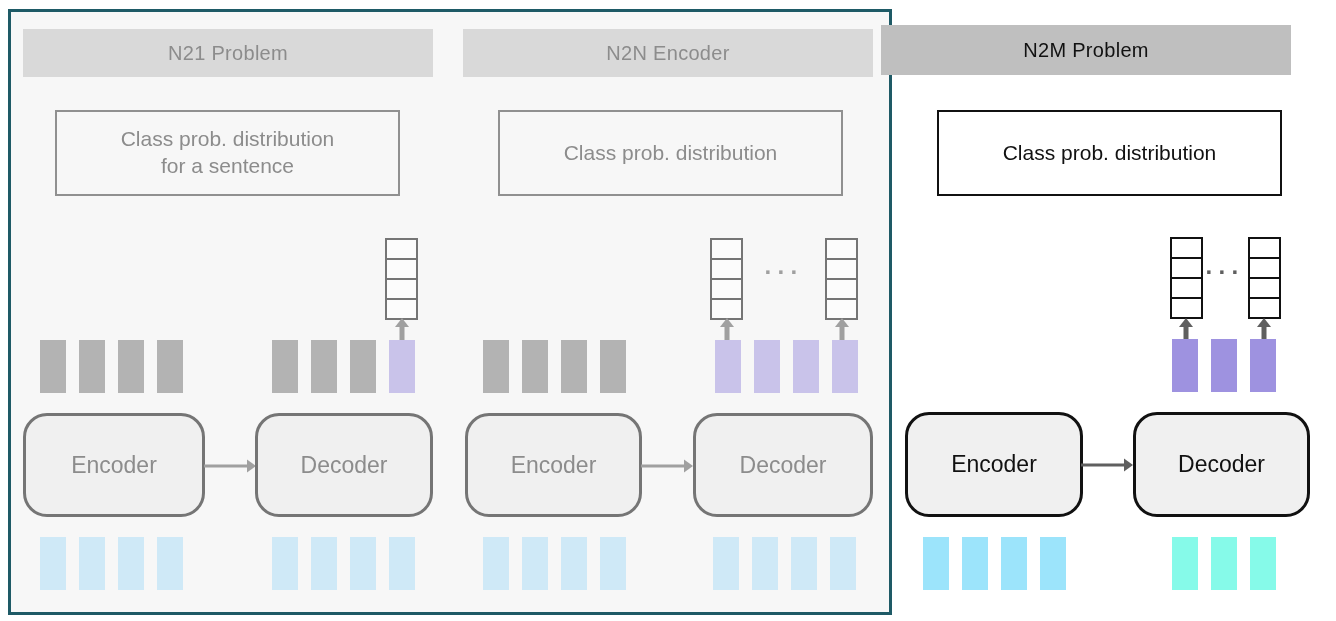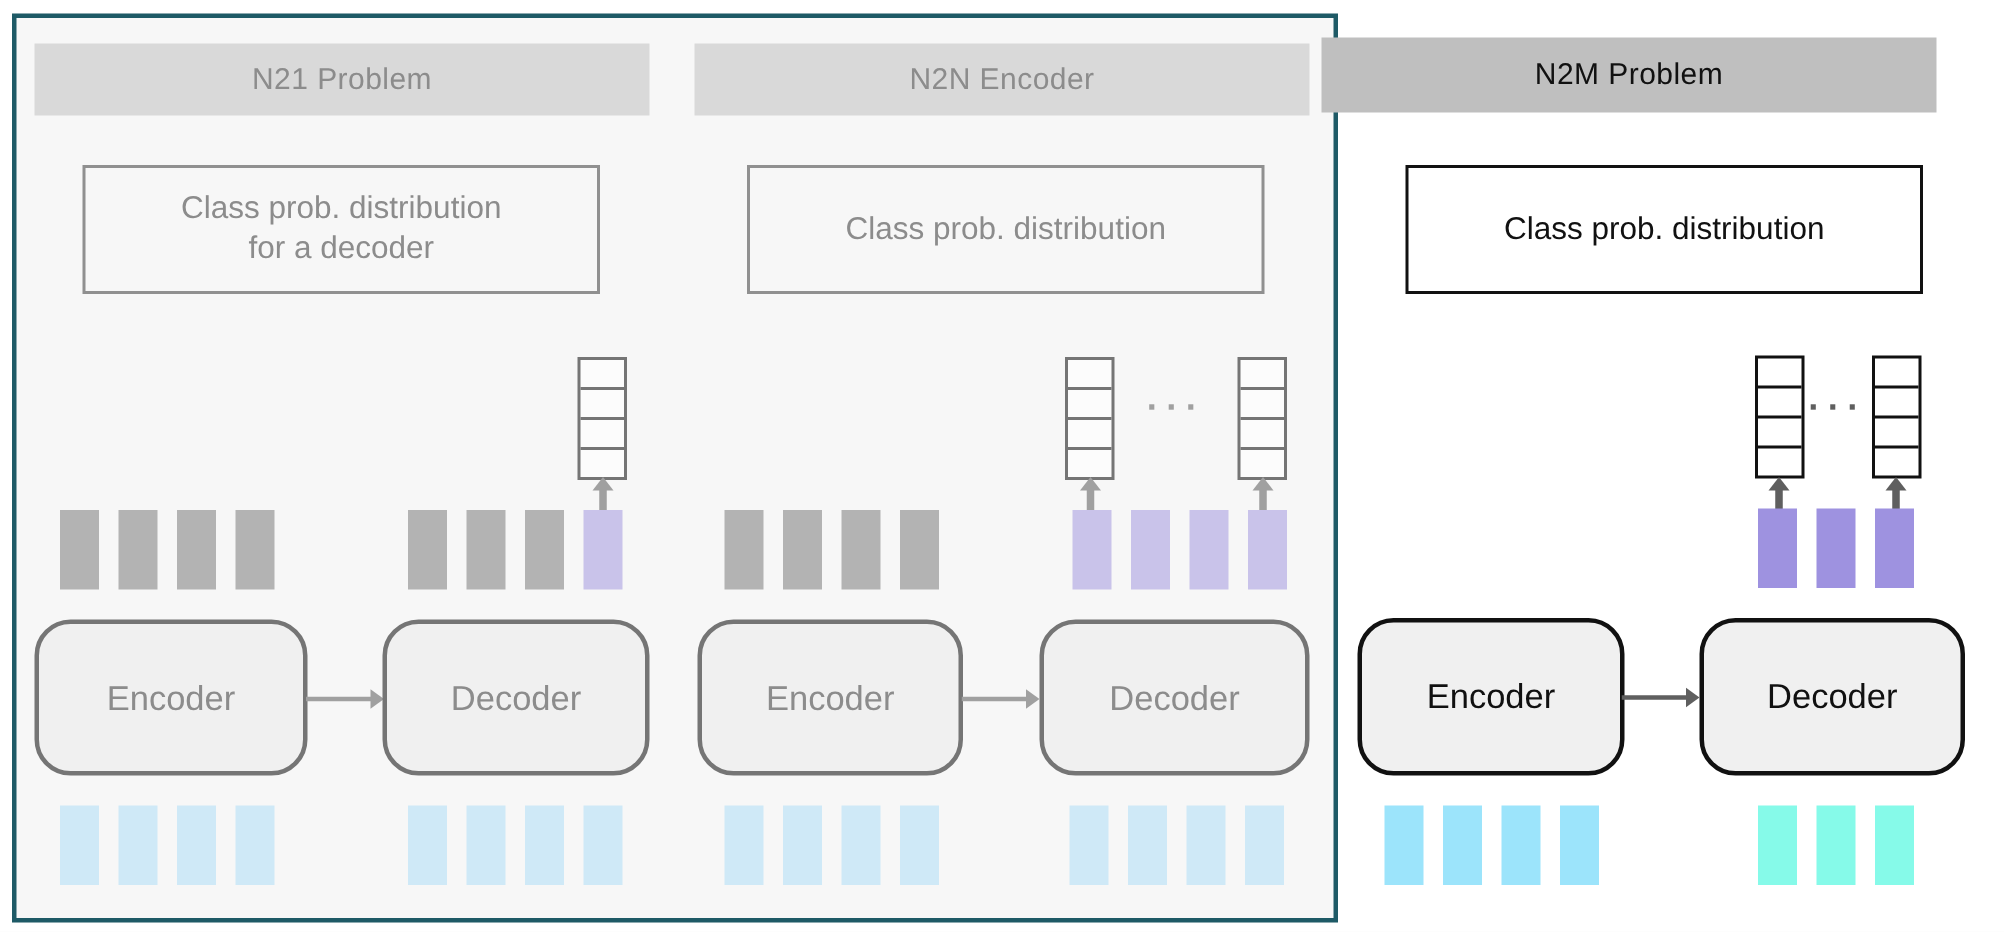--- a/index.html
+++ b/index.html
@@ -68,21 +68,21 @@
 </head>
 <body>
 
 <div class="abs frame"></div>
 
 <div>
   <div class="abs title-bar faded" style="left:23px; top:29px;">N21 Problem</div>
 
   <div class="abs class-box faded" style="left:55px; top:110px;">
     <span>Class prob. distribution</span>
-    <span>for a decoder</span>
+    <span>for a sentence</span>
   </div>
 
   <div class="abs stack faded" style="left:385px; top:238px;">
     <i class="cell"></i>
       <i class="cell"></i>
       <i class="cell"></i>
       <i class="cell"></i>
   </div>
   <svg class="abs up-arrow" style="left:394px; top:318px;" viewBox="0 0 16 24">
     <polygon class="fill-f" points="8,0 15,9 1,9"></polygon>

